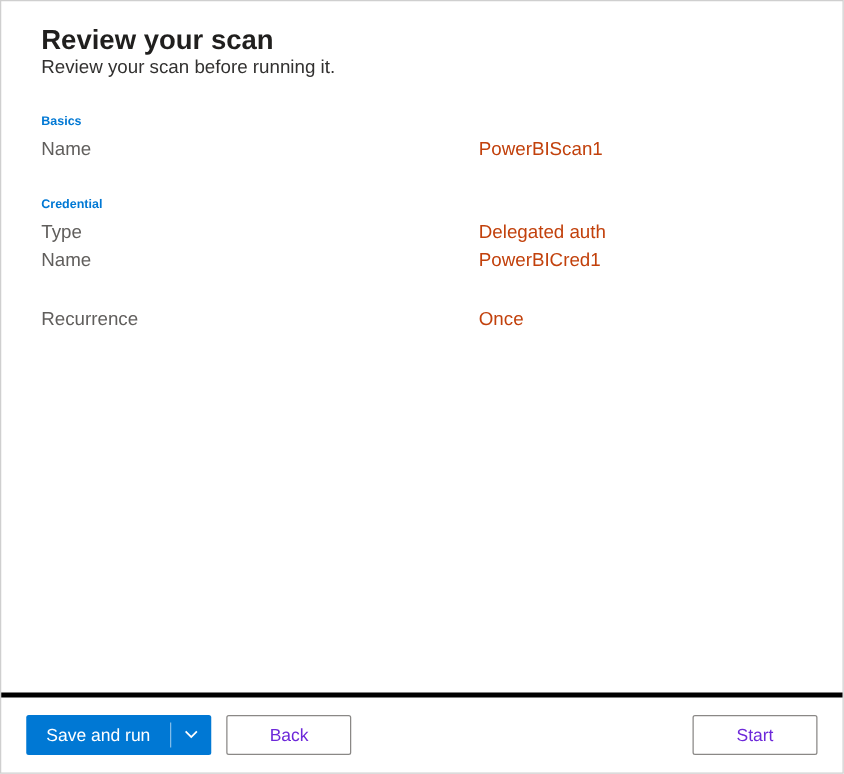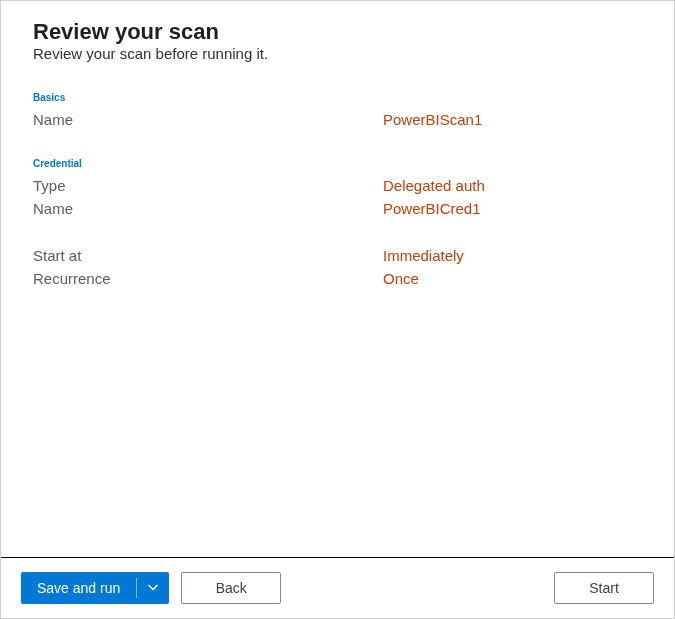--- a/index.html
+++ b/index.html
@@ -48,21 +48,21 @@
     }
     .row-label {
       width: 350px;
       color: #605e5c;
     }
     .row-value {
       color: #c2410c;
       text-align: center;
     }
     .footer {
-      border-top: 1px solid #000000;
+      border-top: 4px solid #000000;
       padding: 14px 20px;
       display: flex;
       align-items: center;
     }
     .btn {
       font-family: inherit;
       font-size: 14px;
       height: 32px;
       border-radius: 2px;
       cursor: pointer;
@@ -97,21 +97,21 @@
       justify-content: center;
       padding: 0 10px;
     }
     .btn-primary .chevron svg {
       width: 12px;
       height: 12px;
       fill: #fff;
     }
     .btn-secondary {
       background: #fff;
-      color: #404040;
+      color: #6d28d9;
       border: 1px solid #8a8886;
       min-width: 100px;
     }
     .btn-back {
       margin-left: 12px;
     }
     .footer-spacer {
       flex: 1;
     }
   </style>
@@ -138,24 +138,20 @@
         <div class="row-value">Delegated auth</div>
       </div>
       <div class="row">
         <div class="row-label">Name</div>
         <div class="row-value">PowerBICred1</div>
       </div>
     </div>
 
     <div class="section">
       <div class="row">
-        <div class="row-label">Start at</div>
-        <div class="row-value">Immediately</div>
-      </div>
-      <div class="row">
         <div class="row-label">Recurrence</div>
         <div class="row-value">Once</div>
       </div>
     </div>
   </div>
 
   <div class="footer">
     <div class="btn btn-primary">
       <span class="primary-label">Save and run</span>
       <span class="divider"></span>

